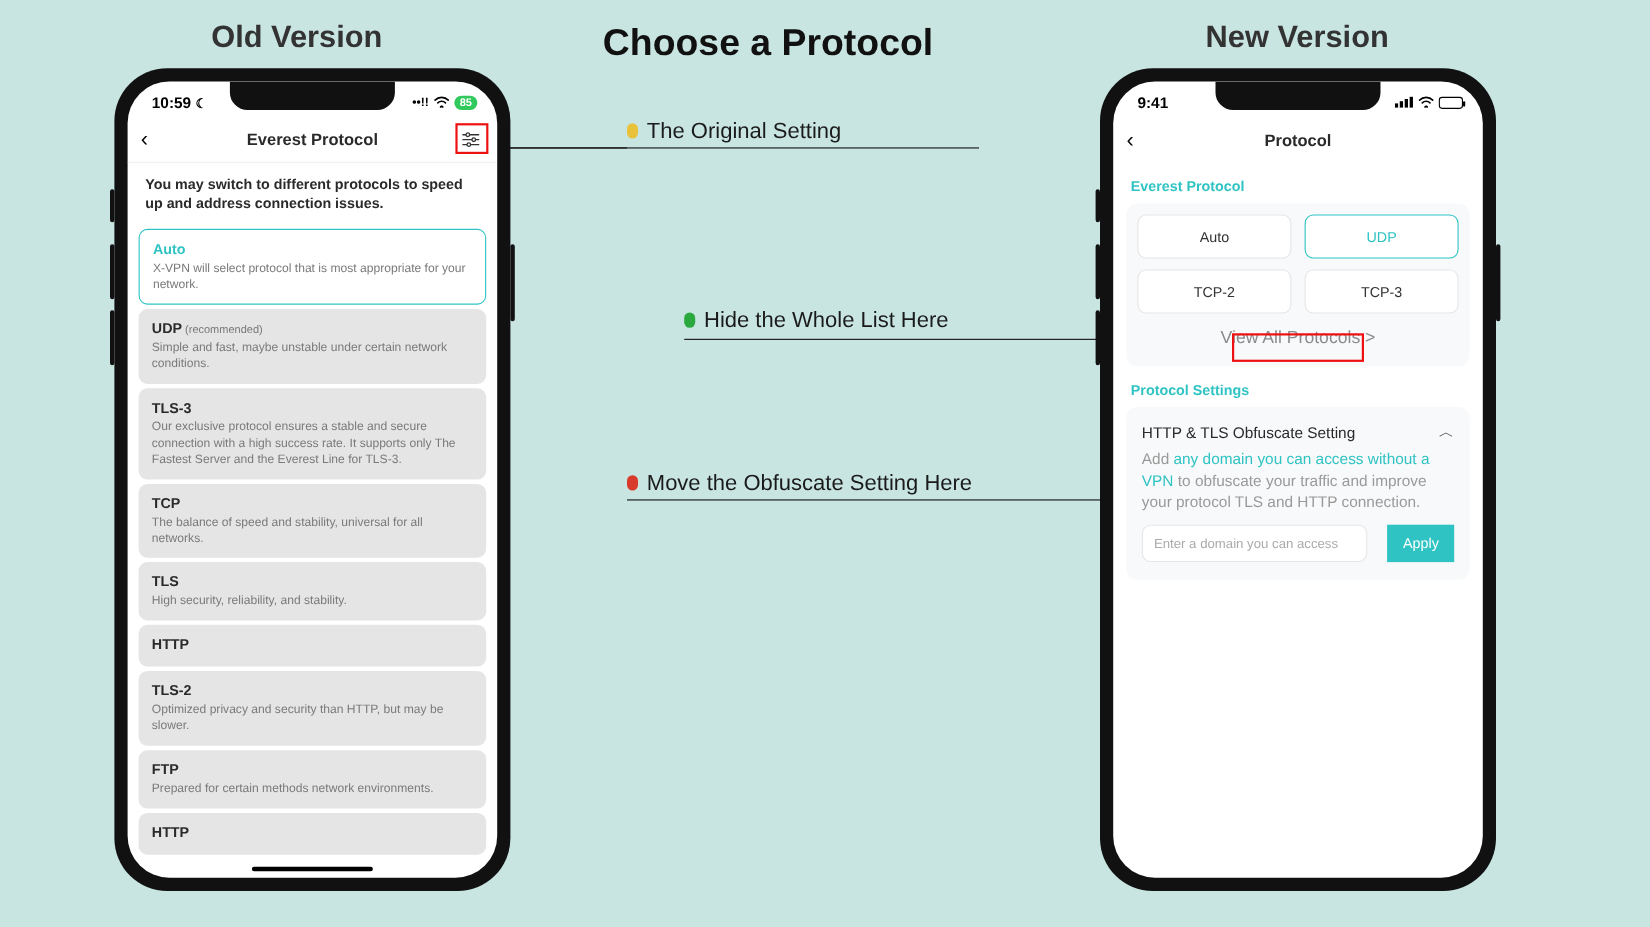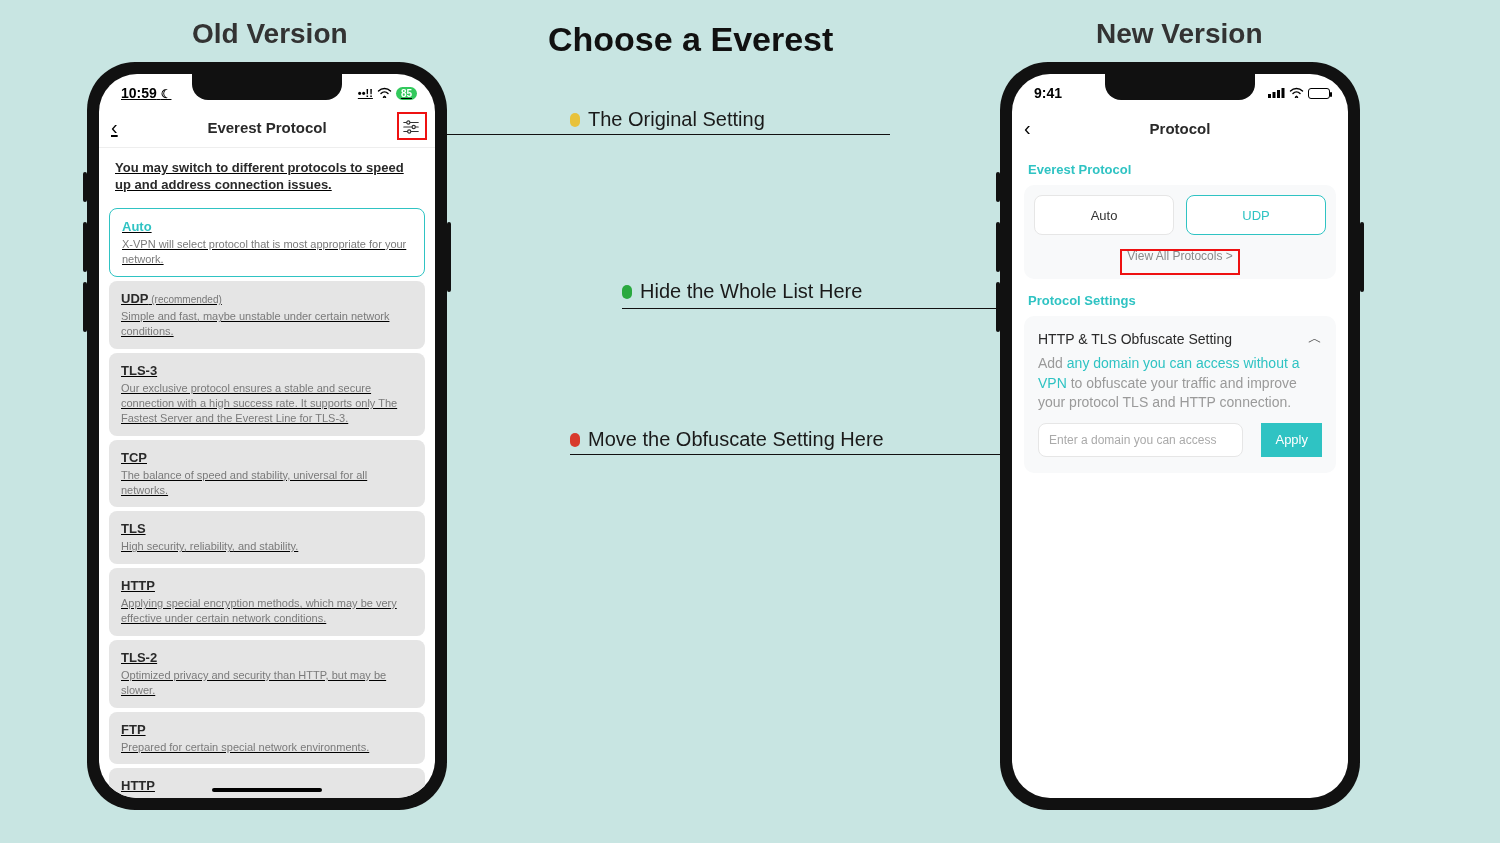--- a/index.html
+++ b/index.html
@@ -22,21 +22,21 @@
   .heading-main { left: 548px; top: 20px; font-size: 34px; font-weight: 800; color: #111; }
   
   .phone {
     position: absolute;
     width: 360px;
     height: 748px;
     background: #111;
     border-radius: 48px;
     padding: 12px;
   }
-  .phone-left { left: 87px; top: 62px; text-decoration: underline; }
+  .phone-left { left: 104px; top: 62px; }
   .phone-right { left: 1000px; top: 62px; }
   .screen {
     width: 100%;
     height: 100%;
     background: #fff;
     border-radius: 38px;
     overflow: hidden;
     position: relative;
   }
   .notch {
@@ -127,21 +127,21 @@
     height: 40px;
     display: flex;
     align-items: center;
     justify-content: center;
     font-size: 13px;
     font-weight: 500;
     color: #333;
     cursor: pointer;
   }
   .grid-btn.active { border: 1.5px solid #2fc3c3; color: #2fc3c3; }
-  .view-all { text-align: center; font-size: 12px; color: #8a8a8a; padding: 4px 8px; cursor: pointer; }
+  .view-all { text-align: center; font-size: 16px; color: #8a8a8a; padding: 4px 8px; cursor: pointer; }
   .red-box-viewall { width: 120px; height: 26px; left: 50%; transform: translateX(-50%); bottom: 4px; }
   .grid-card { position: relative; }
   .obf-card {
     margin: 0 12px;
     background: #f8f9fa;
     border-radius: 10px;
     padding: 14px 14px 16px;
   }
   .obf-head { display: flex; justify-content: space-between; align-items: center; margin-bottom: 6px; }
   .obf-title { font-size: 14px; font-weight: 500; color: #2a2a2a; }
@@ -171,21 +171,21 @@
   .u3 { left: 570px; top: 454px; width: 430px; }
   .l1 { left: 430px; top: 134px; width: 140px; }
   .l2a { left: 1000px; top: 308px; width: 100px; }
   .l3a { left: 1000px; top: 454px; width: 30px; }
 </style>
 </head>
 <body>
 
 <div class="heading-old">Old Version</div>
 <div class="heading-new">New Version</div>
-<div class="heading-main">Choose a Everest</div>
+<div class="heading-main">Choose a Protocol</div>
 
 <div class="annotation ann1">
   <span class="ann-dot dot-y"></span><span>The Original Setting</span>
 </div>
 <div class="ann-underline u1"></div>
 <div class="ann-line l1"></div>
 
 <div class="annotation ann2">
   <span class="ann-dot dot-g"></span><span>Hide the Whole List Here</span>
 </div>
@@ -251,29 +251,28 @@
         <div class="proto-card">
           <div class="proto-name">TCP</div>
           <div class="proto-desc">The balance of speed and stability, universal for all networks.</div>
         </div>
         <div class="proto-card">
           <div class="proto-name">TLS</div>
           <div class="proto-desc">High security, reliability, and stability.</div>
         </div>
         <div class="proto-card">
           <div class="proto-name">HTTP</div>
-          <div class="proto-desc">Applying special encryption methods, which may be very effective under certain network conditions.</div>
         </div>
         <div class="proto-card">
           <div class="proto-name">TLS-2</div>
           <div class="proto-desc">Optimized privacy and security than HTTP, but may be slower.</div>
         </div>
         <div class="proto-card">
           <div class="proto-name">FTP</div>
-          <div class="proto-desc">Prepared for certain special network environments.</div>
+          <div class="proto-desc">Prepared for certain methods network environments.</div>
         </div>
         <div class="proto-card">
           <div class="proto-name">HTTP</div>
         </div>
       </div>
     <div class="home-indicator"></div>
   </div>
 </div>
 
 <div class="phone phone-right">
@@ -306,20 +305,24 @@
       <span class="back-chev">‹</span>
       <span class="header-title">Protocol</span>
     </div>
     <div class="section-label">Everest Protocol</div>
     <div class="grid-card">
       <div id="new-grid">
           <div class="grid-row">
             <div class="grid-btn">Auto</div>
             <div class="grid-btn active">UDP</div>
           </div>
+          <div class="grid-row">
+            <div class="grid-btn">TCP-2</div>
+            <div class="grid-btn">TCP-3</div>
+          </div>
         </div>
       <div class="view-all">View All Protocols &gt;</div>
       <div class="red-box red-box-viewall"></div>
     </div>
     <div class="section-label">Protocol Settings</div>
     <div class="obf-card">
       <div class="obf-head">
         <span class="obf-title">HTTP &amp; TLS Obfuscate Setting</span>
         <span class="obf-chev">︿</span>
       </div>

